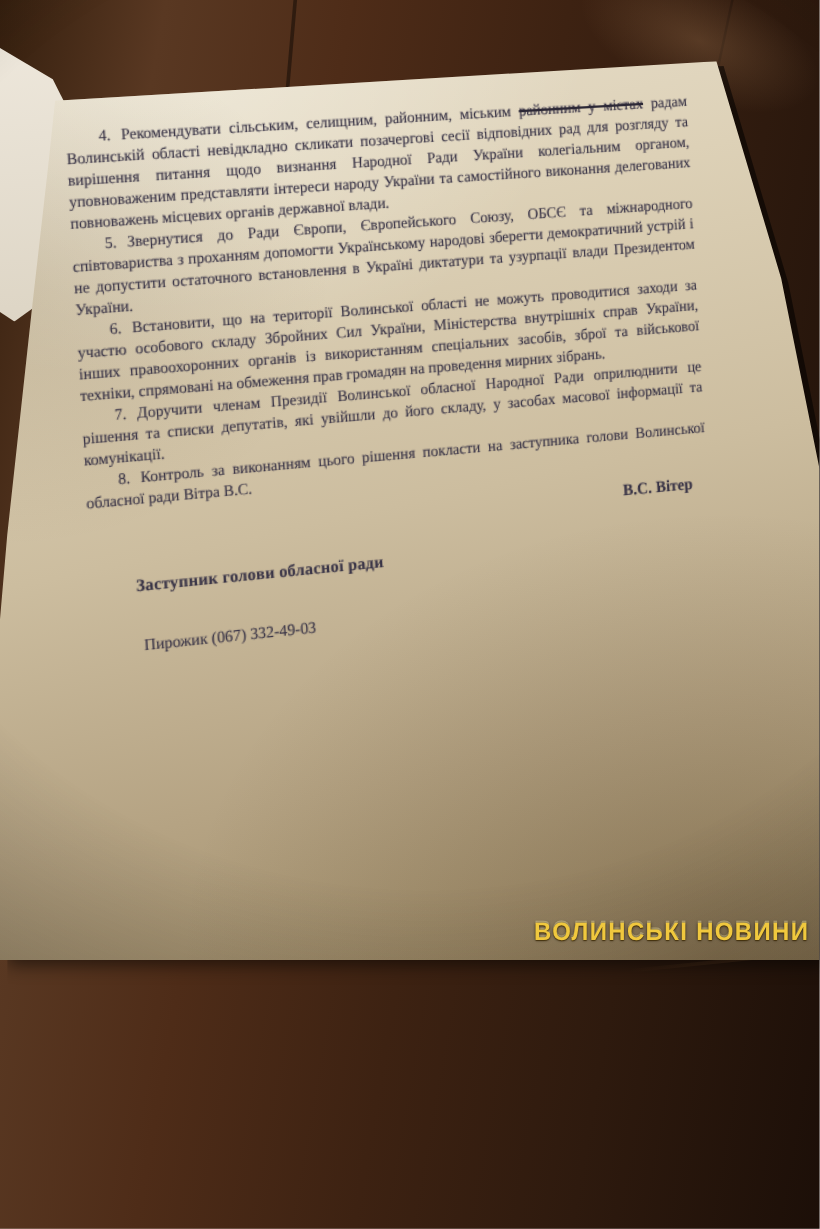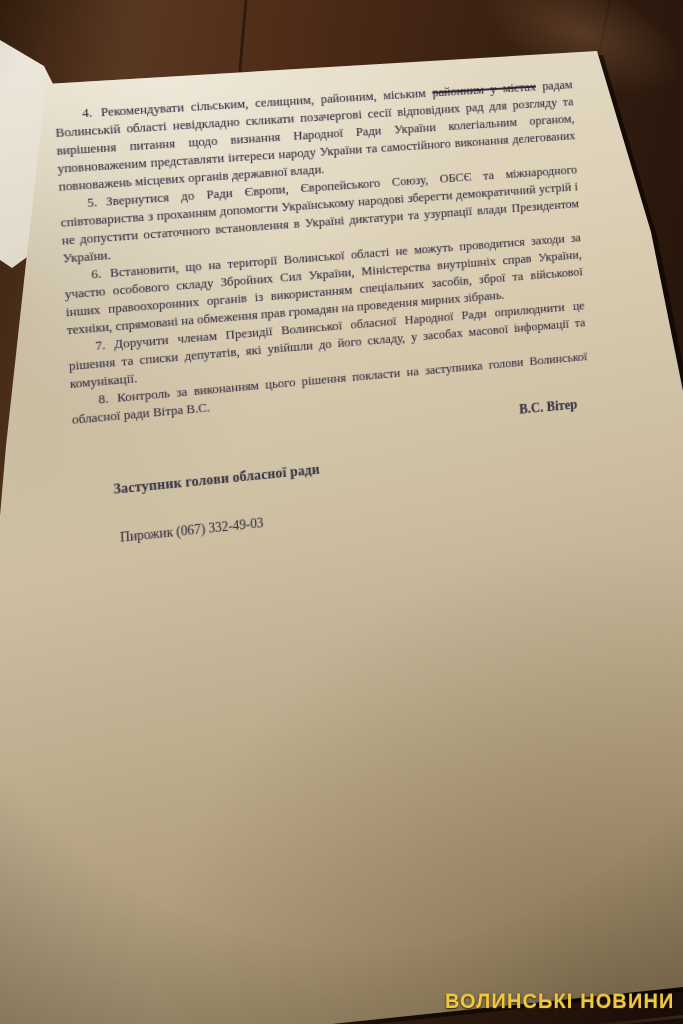--- a/index.html
+++ b/index.html
@@ -2,21 +2,21 @@
 <html><head>
 <meta charset="utf-8">
 <style>
   html,body{margin:0;padding:0;}
   body{
     width:683px;height:1024px;overflow:hidden;position:relative;
     background:
       linear-gradient(100deg,#36200f 0%,#593822 16%,#4e2c18 34%,#3d2212 55%,#2e1a0e 76%,#1c0f08 100%);
     font-family:"Liberation Serif","DejaVu Serif",serif;
   }
-  .photo{position:absolute;inset:0;width:683px;height:1024px;}
+  .photo{position:absolute;inset:0;width:683px;height:800px;}
 
   
   .seam{position:absolute;background:rgba(14,7,3,.5);pointer-events:none;}
   .seam-a{left:240px;top:-8px;width:3px;height:120px;transform:rotate(5deg);}
   .seam-b{left:604px;top:-10px;width:2px;height:70px;transform:rotate(12deg);opacity:.6;}
   .streak-light{
     position:absolute;right:-50px;top:-36px;width:300px;height:140px;pointer-events:none;
     background:radial-gradient(closest-side,rgba(216,162,112,.22),rgba(216,162,112,0) 70%);
     transform:rotate(22deg);
   }

